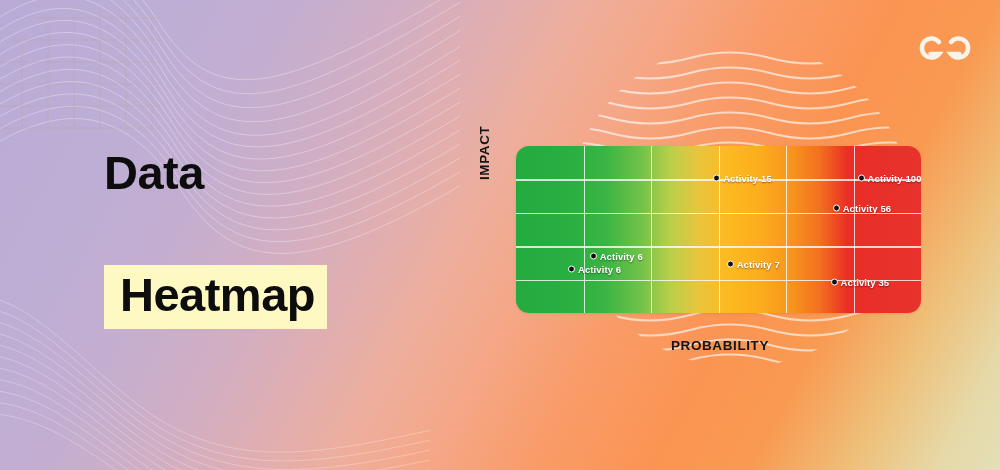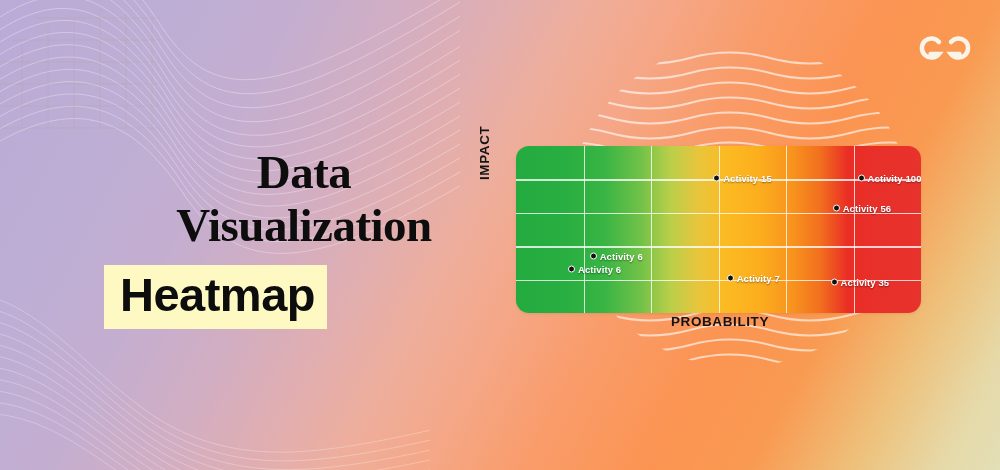--- a/index.html
+++ b/index.html
@@ -32,21 +32,21 @@
   #corner-grid { right:0; bottom:0; width:160px; height:130px; opacity:.42; }
   #blob-waves { left:540px; top:40px; width:400px; height:330px; opacity:.85; }
 
   
   .headline {
     position:absolute; left:104px; top:146px; width:400px;
     color:#0d0d0d; font-weight:700; letter-spacing:-0.5px;
   }
   .headline .l1, .headline .l2 {
     font-size:47px; line-height:53px; font-weight:700;
-    font-family:Liberation Serif, serif; display:block;text-align:center;
+    font-family:Liberation Sans, sans-serif; display:block;
   }
   .hl-box {
     position:absolute; left:104px; top:265px;
     background:#fef9c3; padding:5px 12px 9px 16px;
     display:inline-block;
   }
   .hl-box .l3 {
     font-size:47px; line-height:50px; font-weight:700; color:#0d0d0d;
     display:block; letter-spacing:-0.5px;
   }
@@ -89,21 +89,21 @@
     text-shadow:0 1px 1.6px rgba(0,0,0,.45);
     font-family:"Liberation Sans", sans-serif; letter-spacing:.1px;
   }
 
   .axis-y {
     position:absolute; left:12px; top:50px;
     transform:rotate(-90deg); transform-origin:left top;
     font-size:13.5px; font-weight:700; color:#141414; letter-spacing:.6px;
   }
   .axis-x {
-    position:absolute; left:120px; top:184px; width:270px; text-align:center;
+    position:absolute; left:120px; top:208px; width:270px; text-align:center;
     font-size:13.5px; font-weight:700; color:#141414; letter-spacing:.6px;
   }
 </style>
 </head>
 <body>
 
 <svg class="bg-layer" id="wave-left" viewBox="0 0 470 520" preserveAspectRatio="none">
   <g fill="none" stroke="#ffffff" stroke-width="0.9" opacity="0.65">
     <path d="M-20 60 C 60 -10 120 5 175 95 C 230 185 300 175 480 60"></path>
     <path d="M-20 72 C 62 2 122 18 177 108 C 232 196 302 186 480 74"></path>
@@ -184,21 +184,20 @@
 
 <svg id="gfg-logo" viewBox="0 0 110 62">
   <g fill="none" stroke="#f8f4ea" stroke-width="7.5" stroke-linecap="round">
     <path d="M45 21 a16 16 0 1 0 0 20 h-14"></path>
     <path d="M65 21 a16 16 0 1 1 0 20 h14"></path>
   </g>
 </svg>
 
 <div class="headline">
   <span class="l1">Data</span>
-  <span class="l2">Visualization</span>
 </div>
 <div class="hl-box">
   <span class="l3">Heatmap</span>
 </div>
 
 <div class="chart-wrap">
   <div class="axis-y">IMPACT</div>
   <div class="heatmap" id="heatmap">
       <div class="grid-line grid-v" style="left: 67.5px;"></div>
       <div class="grid-line grid-v" style="left: 135px;"></div>
@@ -210,21 +209,21 @@
       <div class="grid-line grid-h" style="top: 100.2px;"></div>
       <div class="grid-line grid-h" style="top: 133.6px;"></div>
       <div class="pt" style="left: 52.025px; top: 122.578px;">
         <span class="dot"></span>
         <span class="lbl">Activity 6</span>
       </div>
       <div class="pt" style="left: 73.625px; top: 109.552px;">
         <span class="dot"></span>
         <span class="lbl">Activity 6</span>
       </div>
-      <div class="pt" style="left: 210.65px; top: 132px; justify-content: space-between;">
+      <div class="pt" style="left: 210.65px; top: 118px; justify-content: space-between;">
         <span class="dot"></span>
         <span class="lbl">Activity 7</span>
       </div>
       <div class="pt" style="left: 197.15px; top: 32.398px; text-align: center;">
         <span class="dot"></span>
         <span class="lbl">Activity 15</span>
       </div>
       <div class="pt" style="left: 314.6px; top: 136px;">
         <span class="dot"></span>
         <span class="lbl">Activity 35</span>

